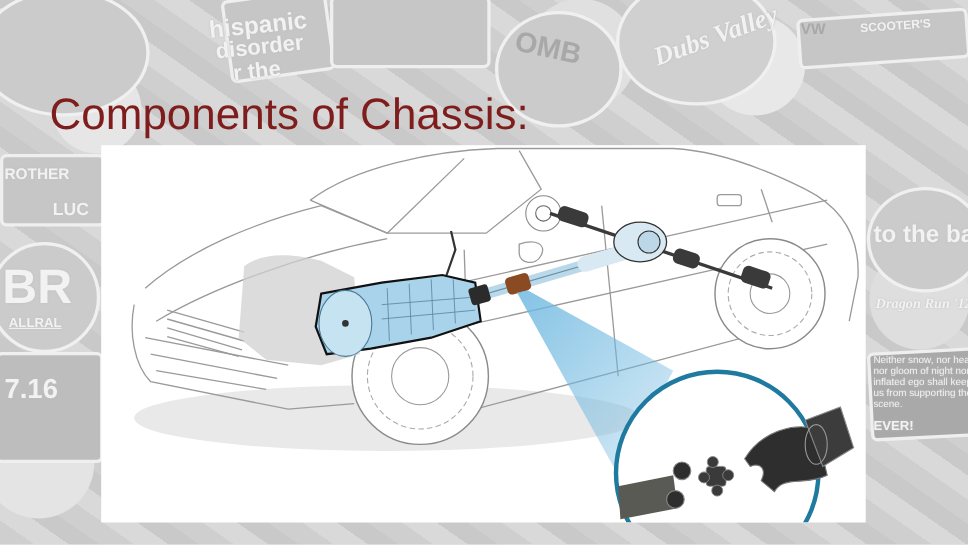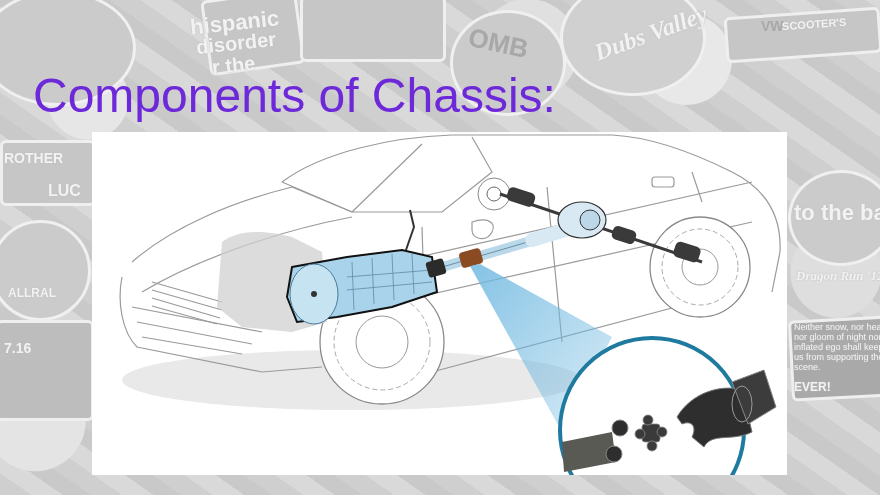--- a/index.html
+++ b/index.html
@@ -47,24 +47,24 @@
       position: absolute;
       border: 3px solid #efefef;
       background: #c6c6c6;
       border-radius: 6px;
     }
     
     .slide-title {
       position: absolute;
       left: 33px;
       top: 72px;
-      margin: 0;
-      font-size: 48px;
+      margin: 12px;
+      font-size: 40px;
       font-weight: normal;
-      color: #6d28d9;
+      color: #7f1d1d;
       letter-spacing: 0px;
       line-height: 1;
       z-index: 5;
     }
     
     .figure {
       position: absolute;
       left: 92px;
       top: 132px;
       width: 695px;
@@ -89,26 +89,27 @@
   <div class="badge-shape" style="left:-10px;top:220px;width:95px;height:95px;"></div>
   <div class="rect-shape" style="left:-4px;top:320px;width:92px;height:95px;background:#bdbdbd;"></div>
   <div class="badge-shape" style="left:788px;top:170px;width:100px;height:90px;"></div>
   <div class="rect-shape" style="left:790px;top:318px;width:95px;height:75px;background:#a9a9a9;transform:rotate(-3deg);"></div>
 
   <span class="sticker" style="left:190px;top:10px;font-size:22px;transform:rotate(-6deg);">hispanic</span>
   <span class="sticker" style="left:196px;top:32px;font-size:20px;transform:rotate(-6deg);">disorder</span>
   <span class="sticker" style="left:212px;top:54px;font-size:20px;transform:rotate(-6deg);">r the</span>
   <span class="sticker dark" style="left:468px;top:28px;font-size:26px;transform:rotate(12deg);">OMB</span>
   <span class="sticker" style="left:592px;top:20px;font-size:24px;font-style:italic;font-family:'Liberation Serif',serif;transform:rotate(-20deg);">Dubs Valley</span>
-  <span class="sticker dark" style="left:728px;top:18px;font-size:14px;margin-left:33px;">VW</span>
+  <span class="sticker dark" style="left:728px;top:18px;font-size:14px;">VW</span>
   <span class="sticker" style="left:782px;top:18px;font-size:11px;transform:rotate(-4deg);">SCOOTER'S</span>
   <span class="sticker" style="left:4px;top:150px;font-size:14px;">ROTHER</span>
   <span class="sticker" style="left:48px;top:182px;font-size:16px;">LUC</span>
-  <span class="sticker" style="left:8px;top:286px;font-size:12px;">ALLRAL</span>
-  <span class="sticker" style="left:4px;top:340px;font-size:14px;">7.16</span>
+  <span class="sticker" style="left:2px;top:236px;font-size:44px;">BR</span>
+  <span class="sticker" style="left:8px;top:286px;font-size:12px;text-decoration:underline;">ALLRAL</span>
+  <span class="sticker" style="left:4px;top:340px;font-size:25px;">7.16</span>
   <span class="sticker" style="left:794px;top:200px;font-size:22px;">to the bash</span>
   <span class="sticker" style="left:796px;top:268px;font-size:13px;font-family:'Liberation Serif',serif;font-style:italic;">Dragon Run '12</span>
   <span class="sticker" style="left:794px;top:322px;width:95px;font-size:9px;white-space:normal;line-height:10px;font-weight:normal;overflow:hidden;height:60px;">Neither snow, nor heat, nor gloom of night nor inflated ego shall keep us from supporting the scene.</span>
   <span class="sticker" style="left:794px;top:380px;font-size:12px;">EVER!</span>
 </div>
 
 <h1 class="slide-title">Components of Chassis:</h1>
 
 <div class="figure">
   <svg width="695" height="343" viewBox="0 0 695 343" xmlns="http://www.w3.org/2000/svg">

